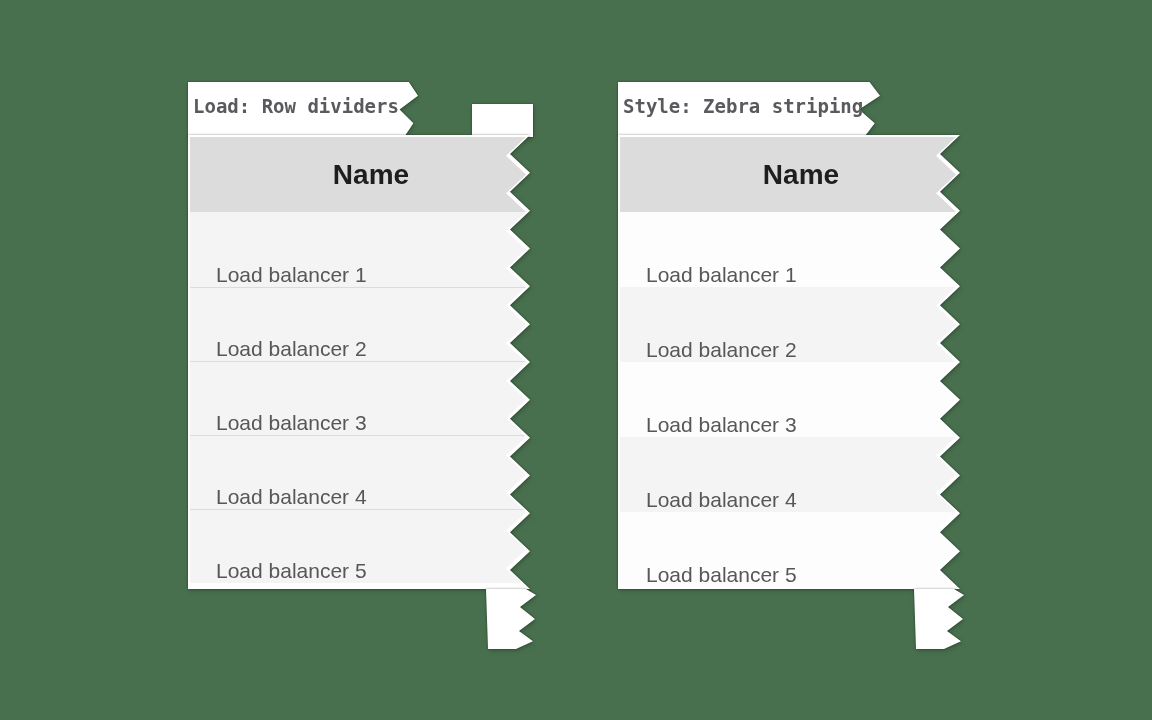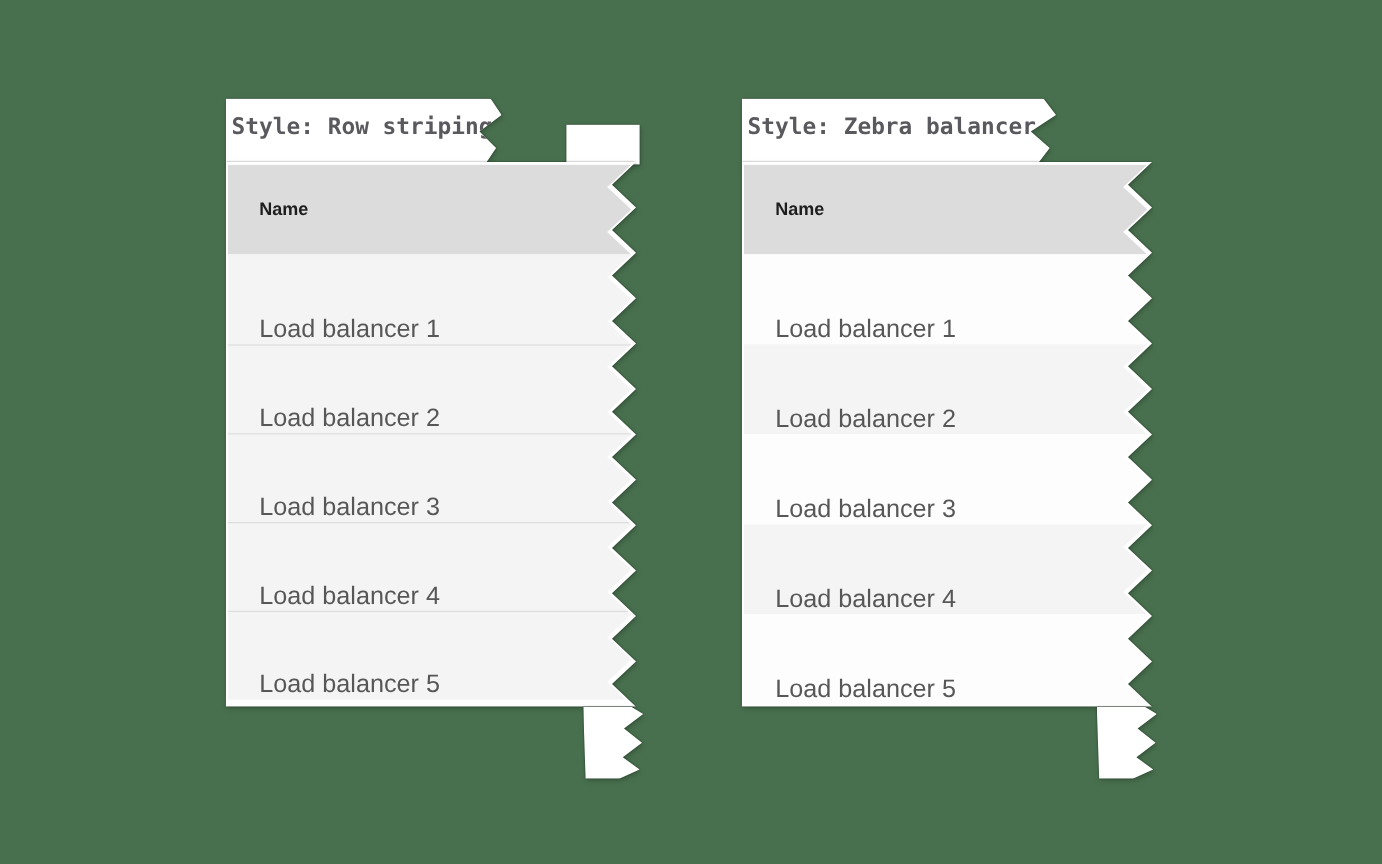--- a/index.html
+++ b/index.html
@@ -72,22 +72,23 @@
     top: 2px; left: 2px; right: 4px; bottom: 2px;
   }
   .thead {
     height: 75px;
     background: var(--header-bg, #dcdcdc);
     display: flex;
     align-items: center;
     padding-left: 26px;
     box-sizing: border-box;
     font-weight: 700;
-    font-size: 15px;
+    font-size: 28px;
     color: var(--header-text, #1e1e1e);
+    justify-content: center;
   }
   .row {
     height: 75px;
     display: flex;
     align-items: flex-end;
     padding-left: 26px;
     box-sizing: border-box;
     font-size: 21px;
     color: var(--row-text, #575757);
   }
@@ -109,21 +110,21 @@
     clip-path: polygon(0 0, 80% 0, 100% 10%, 68% 30%, 98% 50%, 66% 70%, 94% 87%, 60% 100%, 4% 100%);
   }
 </style>
 </head>
 <body>
 
 <div class="canvas">
 
   <div class="frag-shadow" style="left:188px; top:82px; width:230px; height:55px;">
     <div class="label-strip clip-strip">
-      <span class="style-label">Style: Row striping</span>
+      <span class="style-label">Load: Row dividers</span>
     </div>
   </div>
 
   <div class="frag-shadow" style="left:472px; top:104px; width:61px; height:33px;">
     <div class="top-box"></div>
   </div>
 
   <div class="frag-shadow" style="left:188px; top:135px; width:342px; height:454px;">
     <div class="table-frag clip-zig">
       <div class="table-content clip-zig style-dividers">
@@ -150,21 +151,21 @@
       </div>
     </div>
   </div>
 
   <div class="frag-shadow" style="left:486px; top:589px; width:50px; height:60px;">
     <div class="bottom-piece"></div>
   </div>
 
   <div class="frag-shadow" style="left:618px; top:82px; width:262px; height:55px;">
     <div class="label-strip clip-strip">
-      <span class="style-label">Style: Zebra balancer</span>
+      <span class="style-label">Style: Zebra striping</span>
     </div>
   </div>
 
   <div class="frag-shadow" style="left:618px; top:135px; width:342px; height:454px;">
     <div class="table-frag clip-zig">
       <div class="table-content clip-zig style-zebra">
         <div class="thead">
           <span>Name</span>
         </div>
         <div class="rows">

